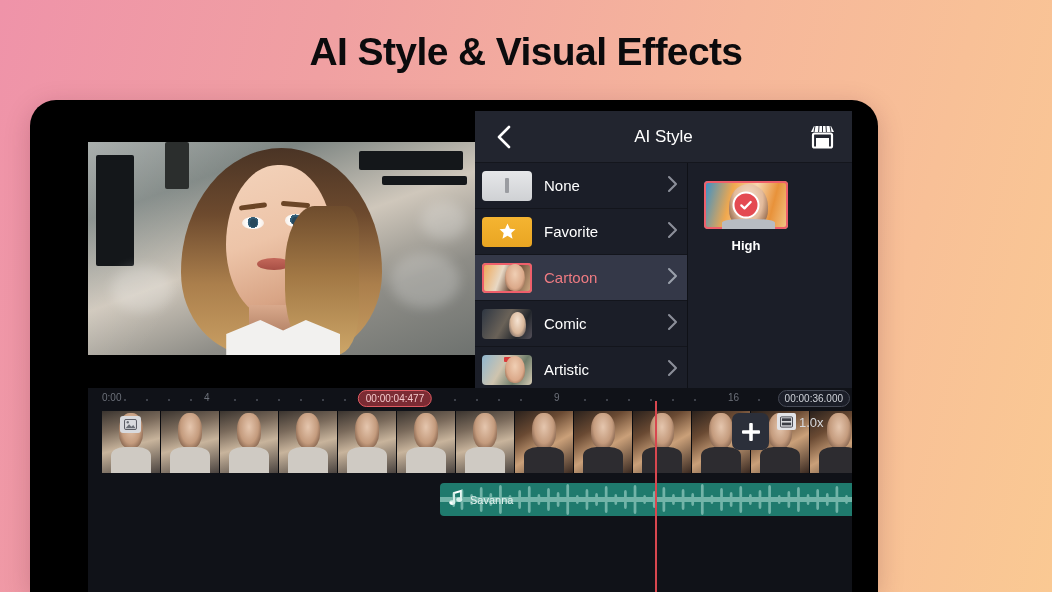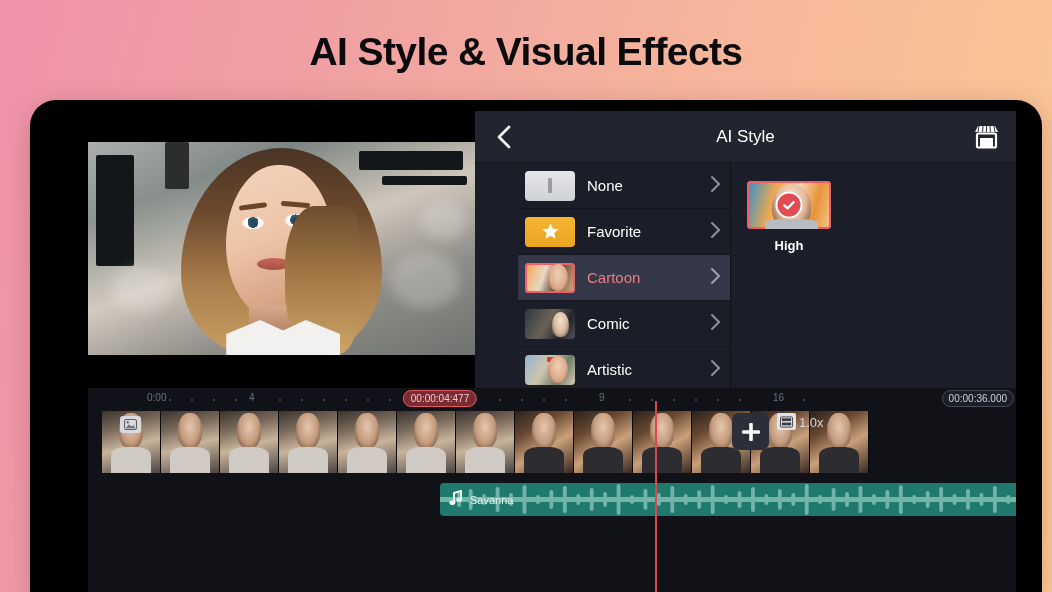--- a/index.html
+++ b/index.html
@@ -12,21 +12,21 @@
 
   
   .page-title{
     position:absolute; top:30px; left:0; width:100%;
     text-align:center; font-size:39px; font-weight:bold;
     color:#0b0b0d; letter-spacing:-0.6px;
   }
 
   
   .device{
-    position:absolute; left:30px; top:100px; width:1012px; height:492px;
+    position:absolute; left:30px; top:100px; width:848px; height:492px;
     background:#000; border-radius:26px 26px 0 0; overflow:hidden;
     box-shadow:0 6px 26px rgba(80,20,40,.22);
   }
   .screen{
     position:absolute; left:58px; top:11px; right:26px; bottom:0;
     background:#0e1015; overflow:hidden;
   }
 
   
   .toolbar{
@@ -118,21 +118,21 @@
     height:52px; background:#22252f; display:flex; align-items:center;
     padding:0 14px; position:relative; border-bottom:1px solid #14161d;
   }
   .back-btn{ width:30px; height:30px; display:flex; align-items:center; justify-content:center; }
   .panel-title{
     position:absolute; left:0; width:100%; text-align:center;
     font-size:17px; color:#fff; font-weight:500; pointer-events:none;
   }
   .store-btn{ margin-left:auto; width:32px; height:32px; display:flex; align-items:center; justify-content:center; z-index:2; }
 
-  .panel-body{ display:flex; height:225px;padding-left:43px; }
+  .panel-body{ display:flex; height:225px; }
   .style-list{ width:213px; border-right:1px solid #0f1117; overflow:hidden; }
   .style-row{
     height:46px; display:flex; align-items:center; padding:0 8px 0 7px;
     border-bottom:1px solid #13151c; position:relative;
   }
   .style-row.selected{ background:#343848; }
   .thumb{
     width:50px; height:30px; border-radius:4px; overflow:hidden; flex:none;
     position:relative; background:#444;
   }
@@ -169,21 +169,21 @@
   }
   .v-shirt{ position:absolute; left:22%; bottom:0; width:62%; height:20%; background:#b8bcc2; border-radius:40% 40% 0 0; }
   .check{
     position:absolute; left:50%; top:50%; transform:translate(-50%,-50%);
     width:27px; height:27px; border-radius:50%; background:#e44a52;
     border:2px solid #fff; display:flex; align-items:center; justify-content:center;
   }
   .variant-cap{ text-align:center; font-size:13px; color:#fff; margin-top:9px; }
 
   
-  .timeline{ position:absolute; left:0; top:277px; right:0; bottom:0; background:#101218;padding-left:45px; }
+  .timeline{ position:absolute; left:0; top:277px; right:0; bottom:0; background:#101218; }
   .ruler{ height:22px; position:relative; }
   .r-label{ position:absolute; top:4px; font-size:10px; color:#6c7079; }
   .r-tick{ position:absolute; top:11px; width:2px; height:2px; background:#4e525b; border-radius:50%; }
   .playhead-badge{
     position:absolute; top:2px; transform:translateX(-50%);
     background:#7b2b33; border:1px solid #e05a62; color:#f4c9cb;
     font-size:10px; padding:2px 7px; border-radius:9px; white-space:nowrap; z-index:6;
   }
   .total-badge{
     position:absolute; right:2px; top:2px; background:#1b1e28; border:1px solid #474b57;

